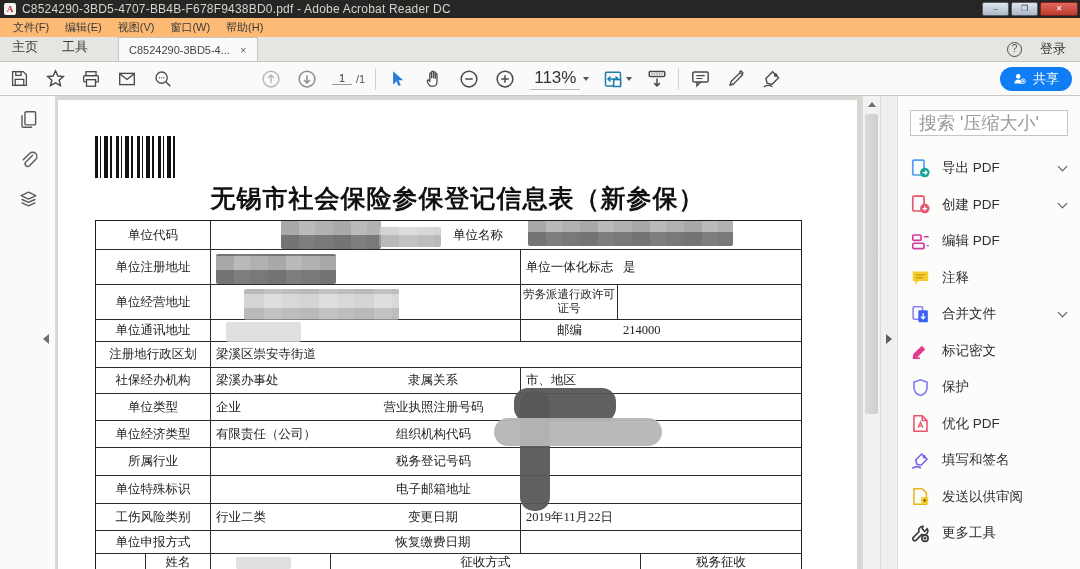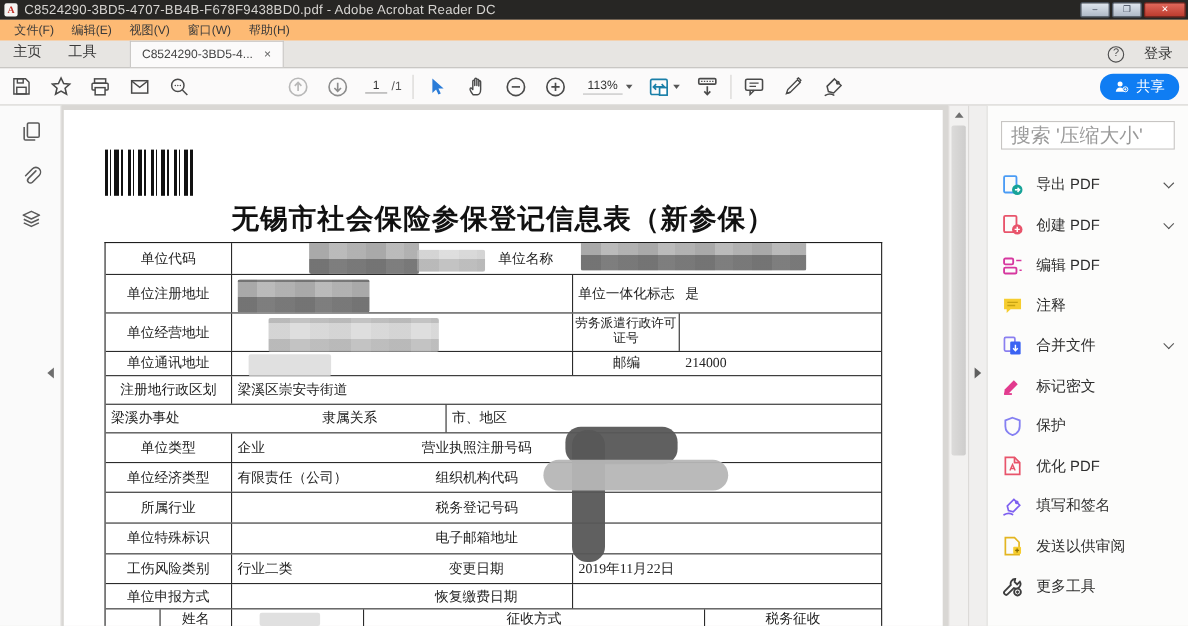--- a/index.html
+++ b/index.html
@@ -32,21 +32,21 @@
   .login { font-size:13px; color:#333; }
 
   
   .toolbar { height:34px; background:#fbfafa; border-bottom:1px solid #c9c7c4; display:flex; align-items:center; padding:0 8px; }
   .tb-ic { width:22px; height:22px; display:flex; align-items:center; justify-content:center; }
   .tb-ic svg { display:block; }
   .tb-gap { width:14px; }
   .tb-div { width:1px; height:22px; background:#d4d2d0; margin:0 10px; }
   .page-box { min-width:20px; padding:0 3px; border-bottom:1px solid #9a9a9a; font-size:11px; color:#333; text-align:center; }
   .page-total { font-size:11px; color:#555; margin-left:4px; }
-  .zoom-box { font-size:11px; color:#333; border-bottom:1px solid #bbb; padding:1px 4px; }
+  .zoom-box { font-size:17px; color:#333; border-bottom:1px solid #bbb; padding:1px 4px; }
   .caret { width:0; height:0; border-left:3.5px solid transparent; border-right:3.5px solid transparent; border-top:4px solid #555; margin-left:3px; }
   .share-btn { margin-left:auto; background:#0f7df3; color:#fff; border-radius:13px; height:24px;
     display:flex; align-items:center; gap:6px; padding:0 13px; font-size:13px; }
 
   
   .main { position:absolute; top:96px; left:0; right:0; bottom:0; display:flex; background:#d9d7d4; }
   .left-rail { width:56px; background:#fafafa; border-right:1px solid #dddbd8; position:relative; }
   .rail-ic { width:56px; height:34px; display:flex; align-items:center; justify-content:center; margin-top:6px; }
   .rail-collapse { position:absolute; right:6px; top:238px; width:0; height:0;
     border-top:5px solid transparent; border-bottom:5px solid transparent; border-right:6px solid #6e6e6e; }
@@ -323,20 +323,21 @@
               <div class="tcell br ac" style="width: 115px;">单位通讯地址</div>
               <div class="tcell br" style="width: 310px;"></div>
               <div class="tcell ac" style="width: 97px;">邮编</div>
               <div class="tcell" style="width: 183px;">214000</div>
             </div>
             <div class="trow" style="height: 26px;">
               <div class="tcell br ac" style="width: 115px;">注册地行政区划</div>
               <div class="tcell" style="width: 590px;">梁溪区崇安寺街道</div>
             </div>
             <div class="trow" style="height: 26px;">
+              <div class="tcell br ac" style="width: 115px;">社保经办机构</div>
               <div class="tcell" style="width: 135px;">梁溪办事处</div>
               <div class="tcell br ac" style="width: 175px;">隶属关系</div>
               <div class="tcell" style="width: 280px;">市、地区</div>
             </div>
             <div class="trow" style="height: 27px;">
               <div class="tcell br ac" style="width: 115px;">单位类型</div>
               <div class="tcell" style="width: 135px;">企业</div>
               <div class="tcell ac" style="width: 175px;">营业执照注册号码</div>
               <div class="tcell" style="width: 280px;"></div>
             </div>

